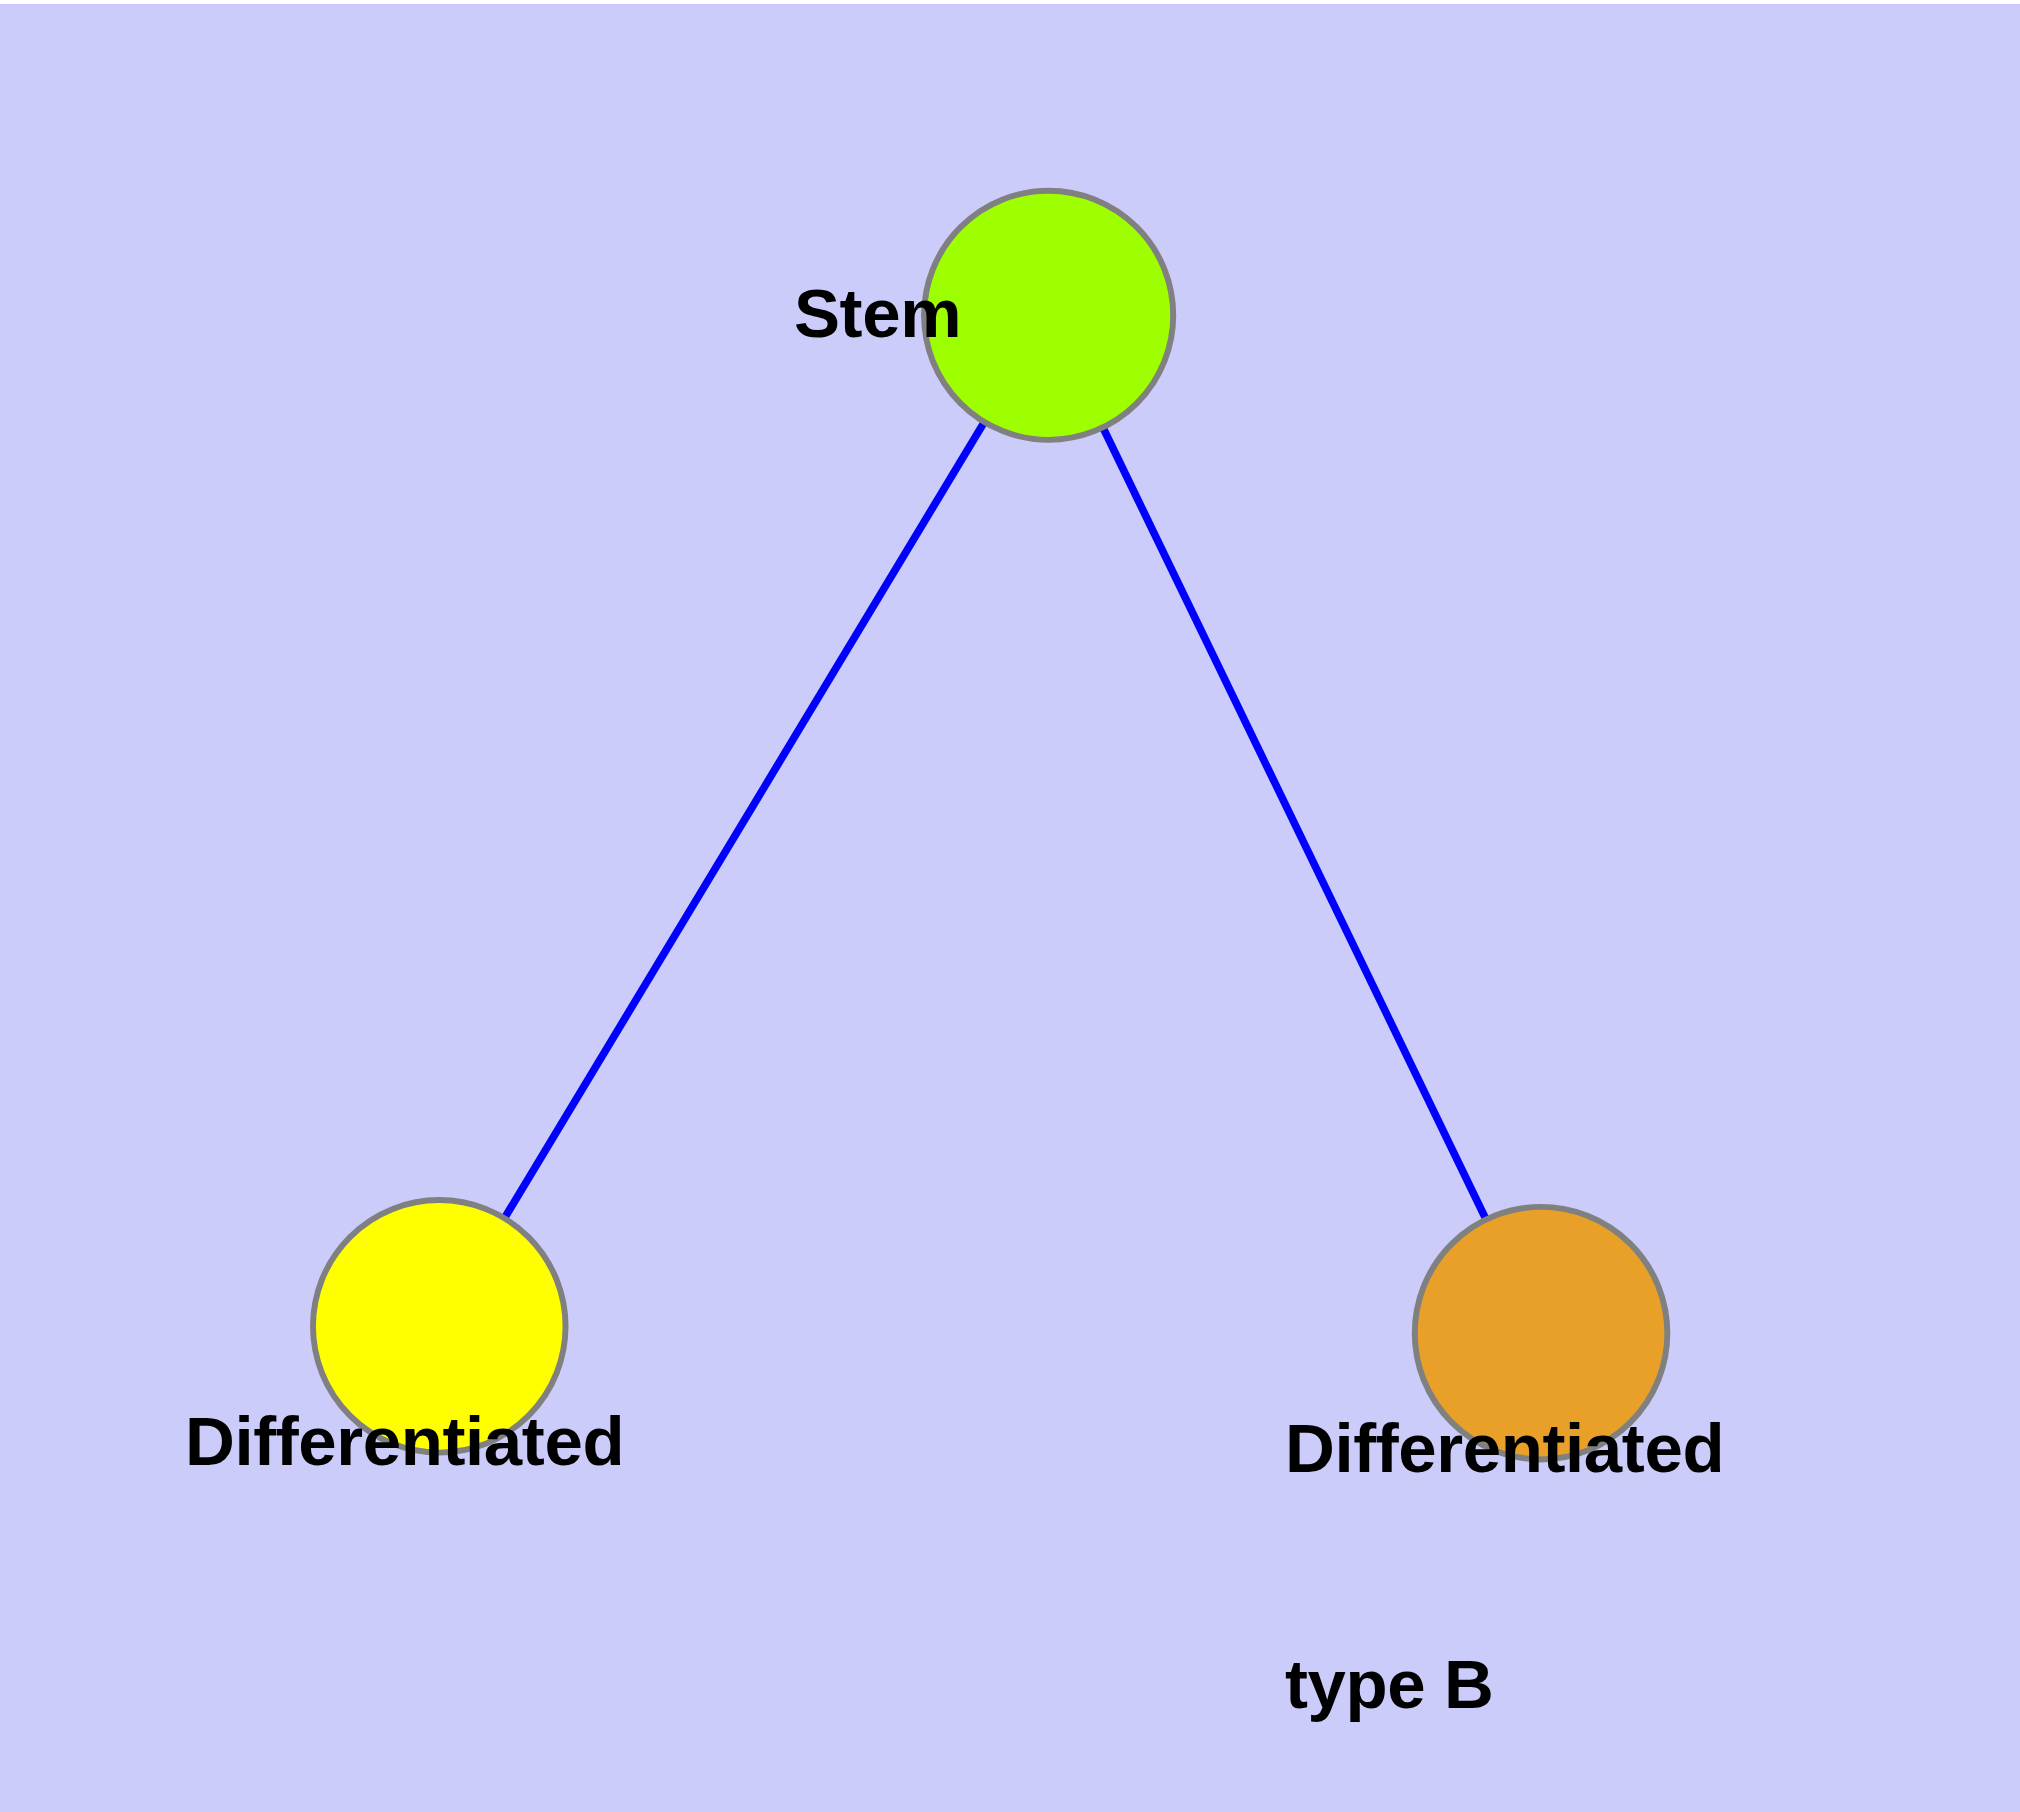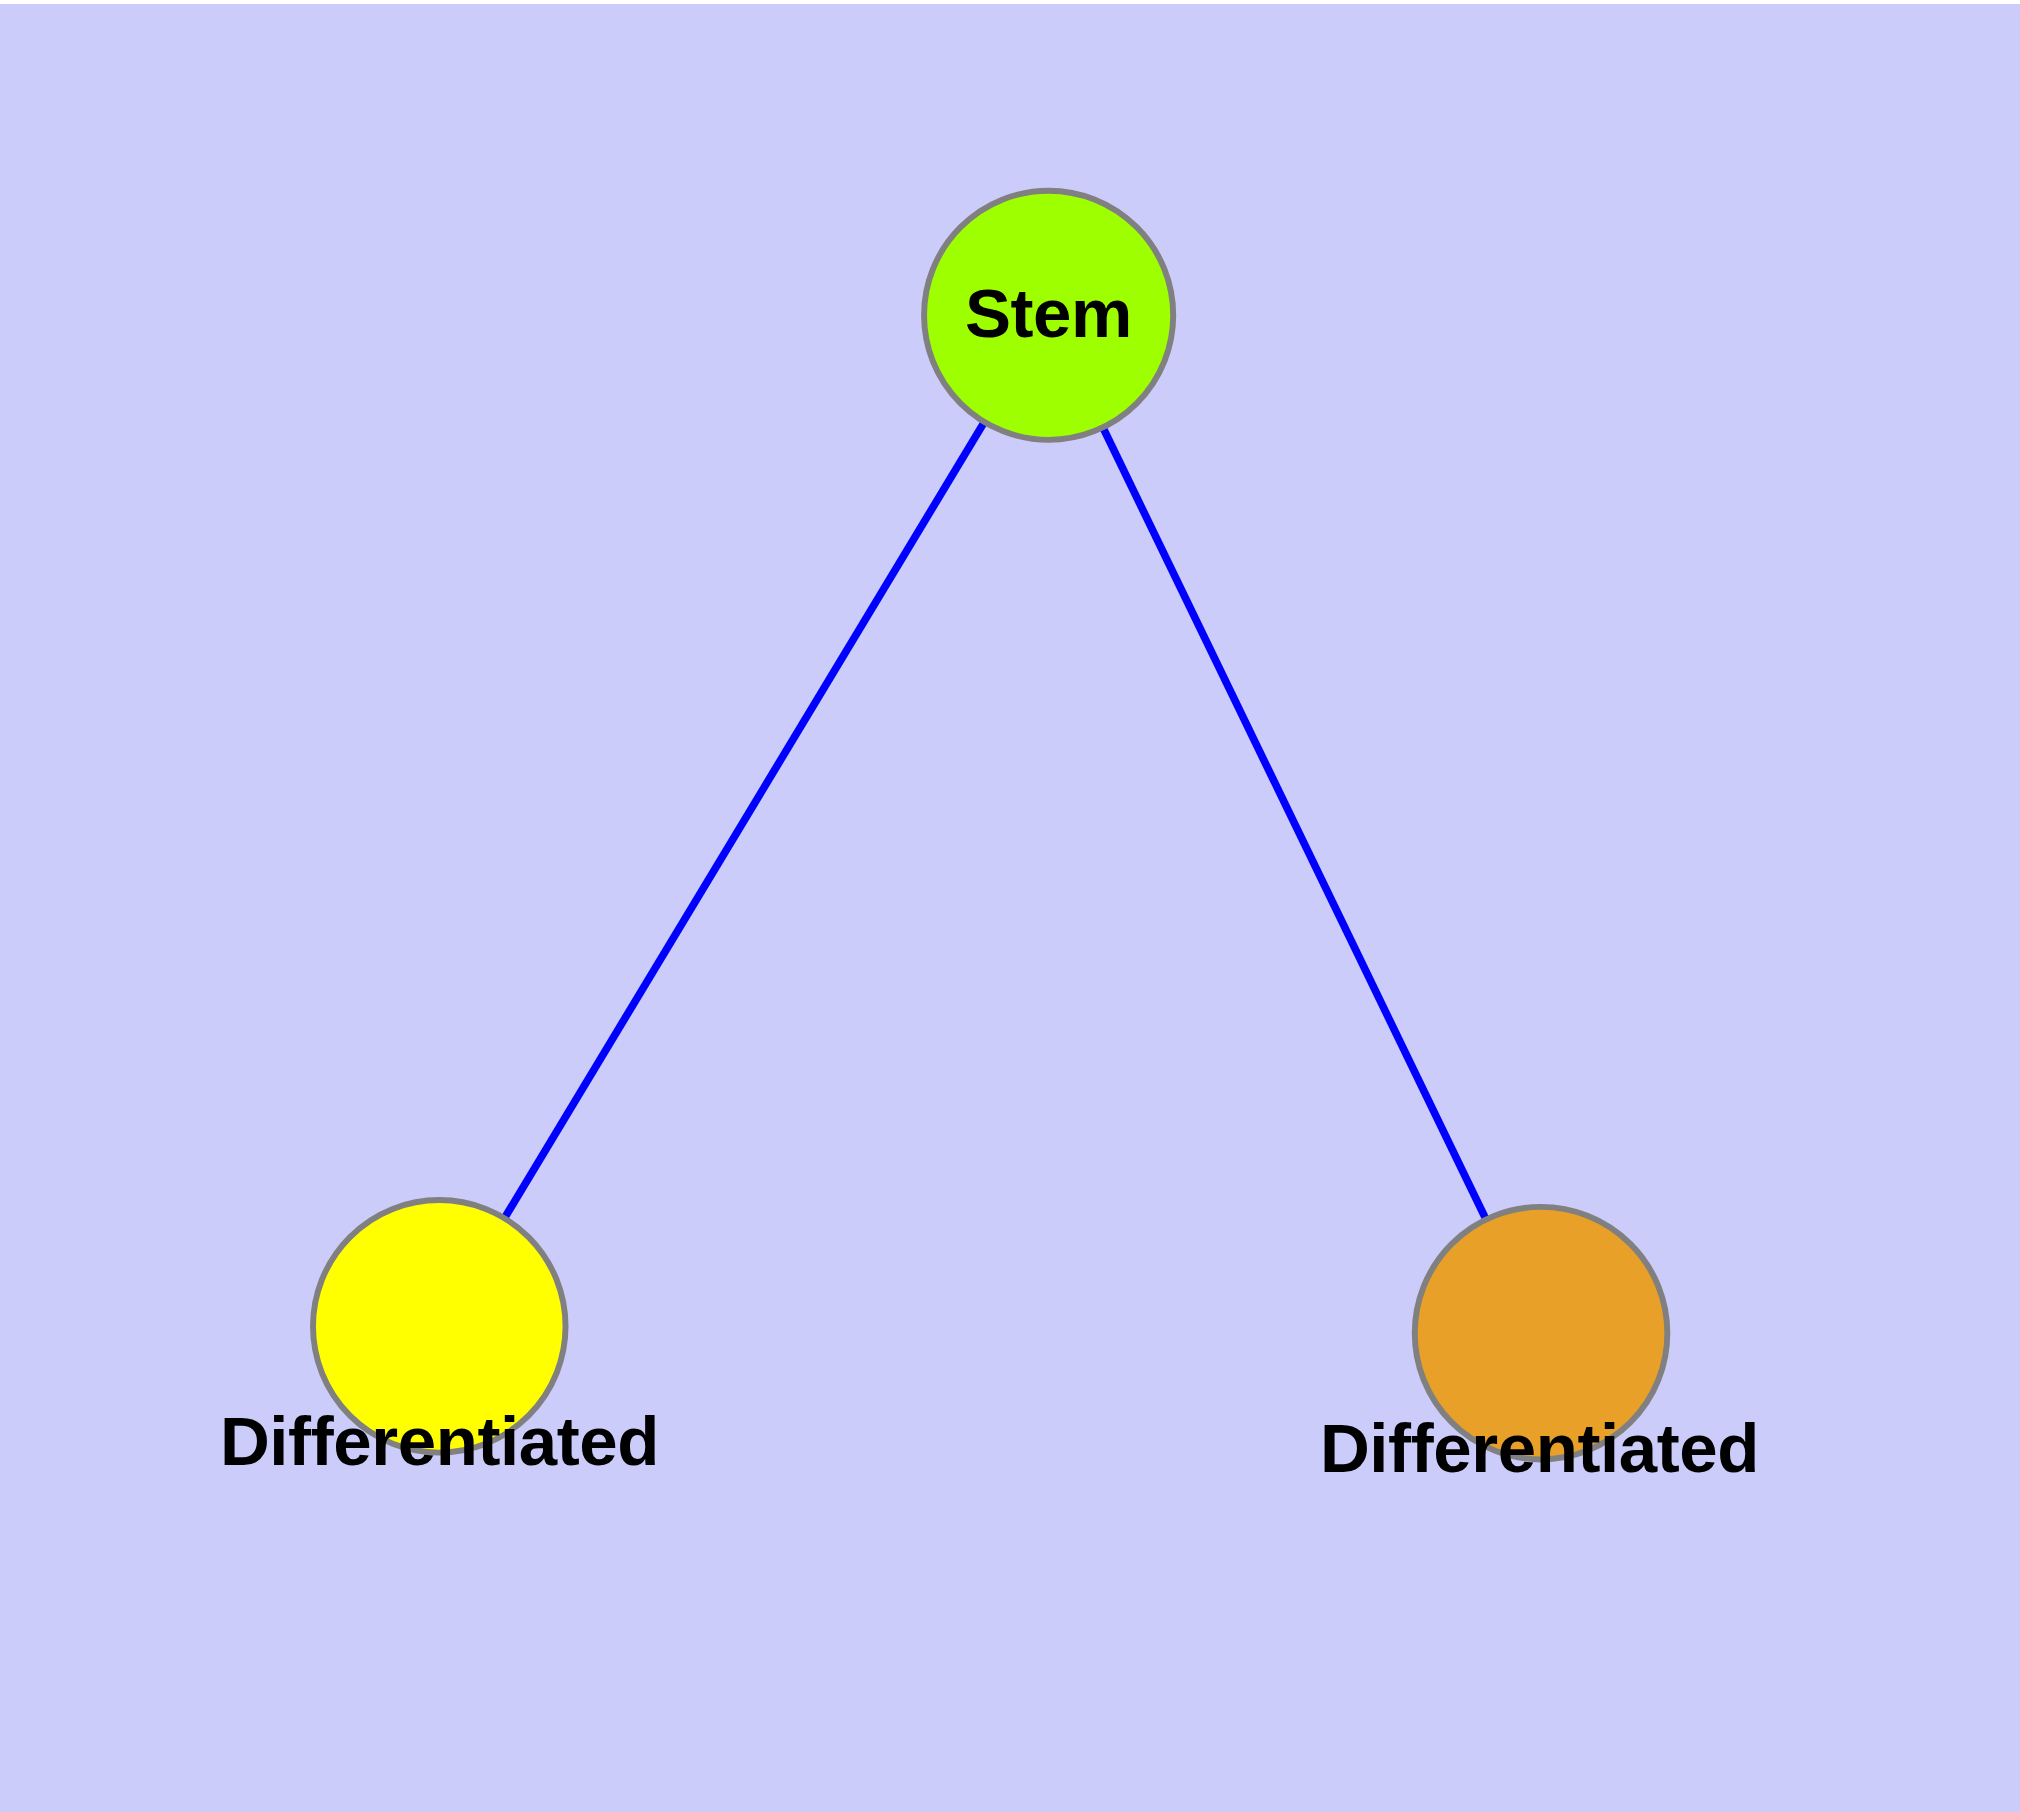--- a/index.html
+++ b/index.html
@@ -28,21 +28,20 @@
     left: 0;
     top: 0;
     width: 2021px;
     height: 1812px;
   }
   .node-label {
     position: absolute;
     color: #000000;
     font-weight: bold;
     font-family: "Liberation Sans", sans-serif;
-    text-align: center;
     line-height: 1.14;
     white-space: pre;
     letter-spacing: -0.4px;
     pointer-events: none;
   }
   #label-stem {
     font-size: 69px;
     left: 794px;
     top: 275px;
     width: 509px;
@@ -82,16 +81,17 @@
   </svg>
 
   <div class="node-label" id="label-stem">Stem</div>
 
   <div class="node-label" id="label-diff-a">
     <div>Differentiated</div>
   </div>
 
   <div class="node-label" id="label-diff-b">
     <div>Differentiated</div>
+    <div>type B</div>
   </div>
 
 </div>
 
 
 </body></html>

